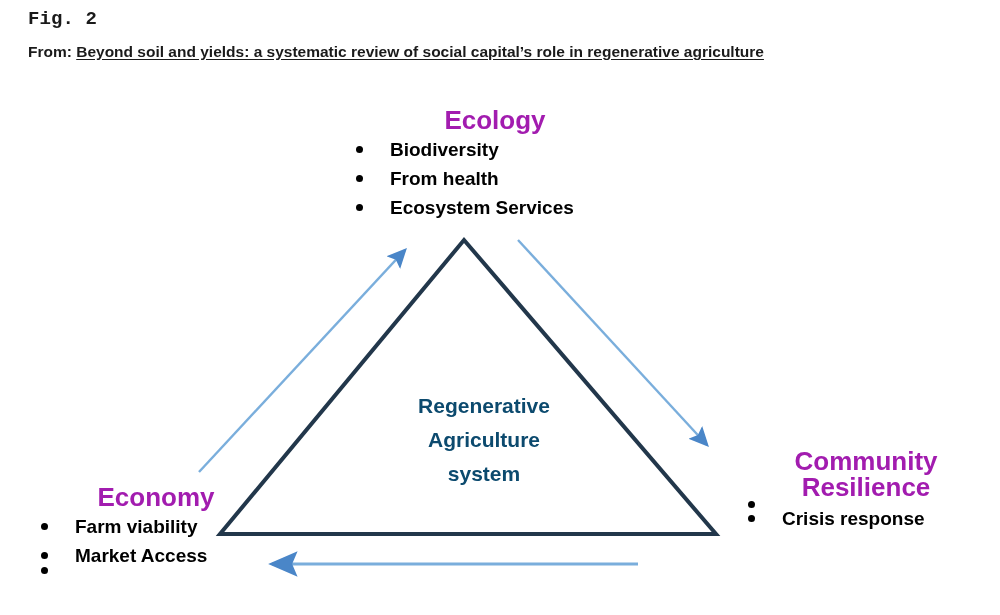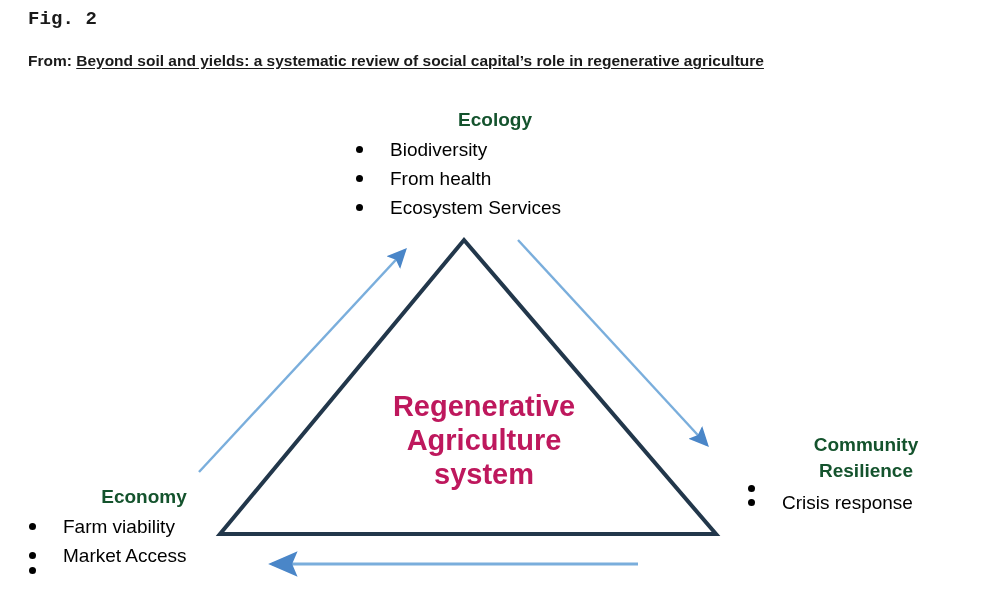--- a/index.html
+++ b/index.html
@@ -25,21 +25,21 @@
   }
   #fig-number {
     font-size: 19px;
     font-weight: bold;
     letter-spacing: 0.1px;
     line-height: 26px;
     color: #1a1a1a;
     font-family: Liberation Mono, monospace;
   }
   #fig-source {
-    margin-top: 17px;
+    margin-top: 8px;
     font-size: 15.5px;
     font-weight: bold;
     line-height: 23px;
     color: #1a1a1a;
     max-width: 912px;
   }
   #fig-source .from-label {
     text-decoration: none;
   }
   #fig-source .source-title {
@@ -61,38 +61,39 @@
     top: 0;
     width: 1000px;
     height: 615px;
   }
 
   
   .node-block {
     position: absolute;
   }
   .node-heading {
-    font-size: 19px;
+    font-size: 26px;
     font-weight: bold;
     line-height: 26px;
     text-align: center;
-    color: #14532d;
+    color: #a21caf;
   }
   ul.bullet-list {
     list-style: none;
     margin: 2px 0 0 0;
     padding: 0;
   }
   ul.bullet-list li {
     position: relative;
     font-size: 19px;
     line-height: 29px;
     padding-left: 42px;
     white-space: nowrap;
     color: #000;
+    font-weight: bold;
   }
   ul.bullet-list li .bullet-dot {
     position: absolute;
     left: 8px;
     top: 50%;
     width: 7px;
     height: 7px;
     margin-top: -3.5px;
     border-radius: 50%;
     background: #000;
@@ -102,48 +103,48 @@
   #node-ecology {
     left: 330px;
     top: 107px;
     width: 330px;
   }
   #node-ecology .node-heading { text-align: center; }
   #node-ecology ul.bullet-list { margin-left: 18px; }
 
   
   #node-economy {
-    left: 4px;
+    left: 16px;
     top: 484px;
     width: 240px;
     padding-left: 17px;
   }
   #node-economy .node-heading { text-align: center; padding-left: 6px;}
   #node-economy ul.bullet-list { margin-left: 0px; }
 
   
   #node-community {
     left: 740px;
-    top: 432px;
+    top: 448px;
     width: 260px;
   }
   #node-community .node-heading { text-align: center; padding-right: 8px;}
   #node-community ul.bullet-list { margin-left: 0px; margin-top: 4px; }
 
   
   #node-center {
     position: absolute;
     left: 354px;
     top: 389px;
     width: 260px;
     text-align: center;
-    font-size: 29px;
+    font-size: 21px;
     font-weight: bold;
     line-height: 34px;
-    color: #be185d;
+    color: #0c4a6e;
   }
   #node-center .center-line { display: block; }
 </style>
 </head>
 <body>
 
 <div id="figure-header">
   <div id="fig-number">Fig. 2</div>
   <div id="fig-source">
     <span class="from-label">From: </span><span class="source-title">Beyond soil and yields: a systematic review of social capital’s role in regenerative agriculture</span>

